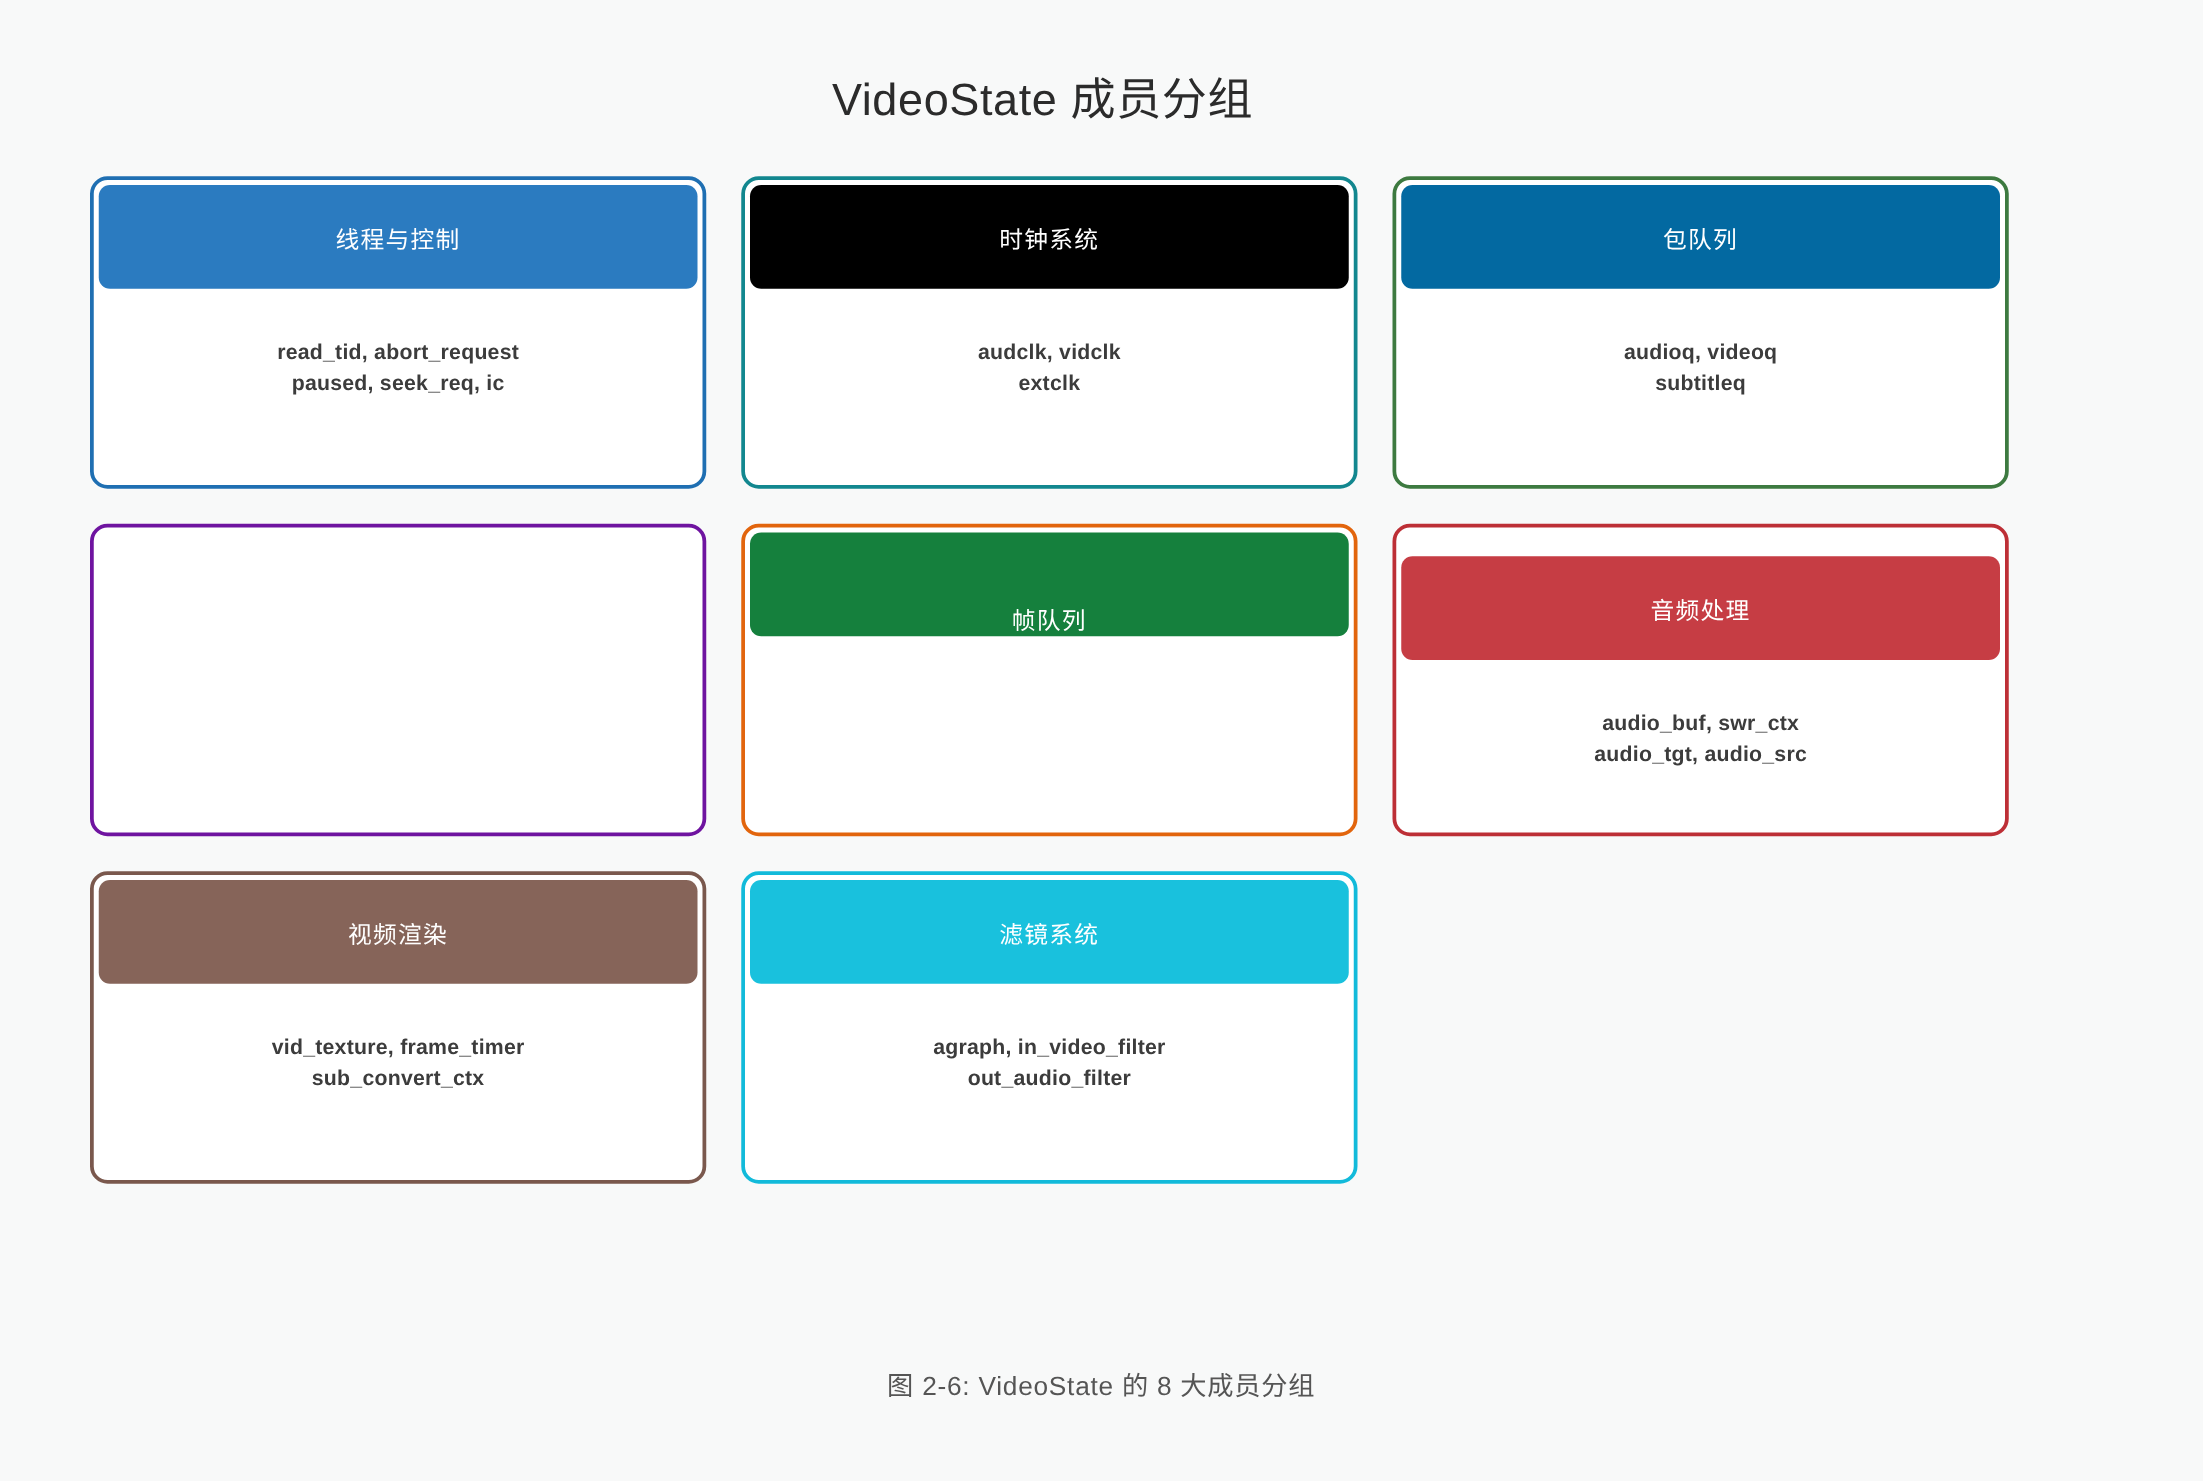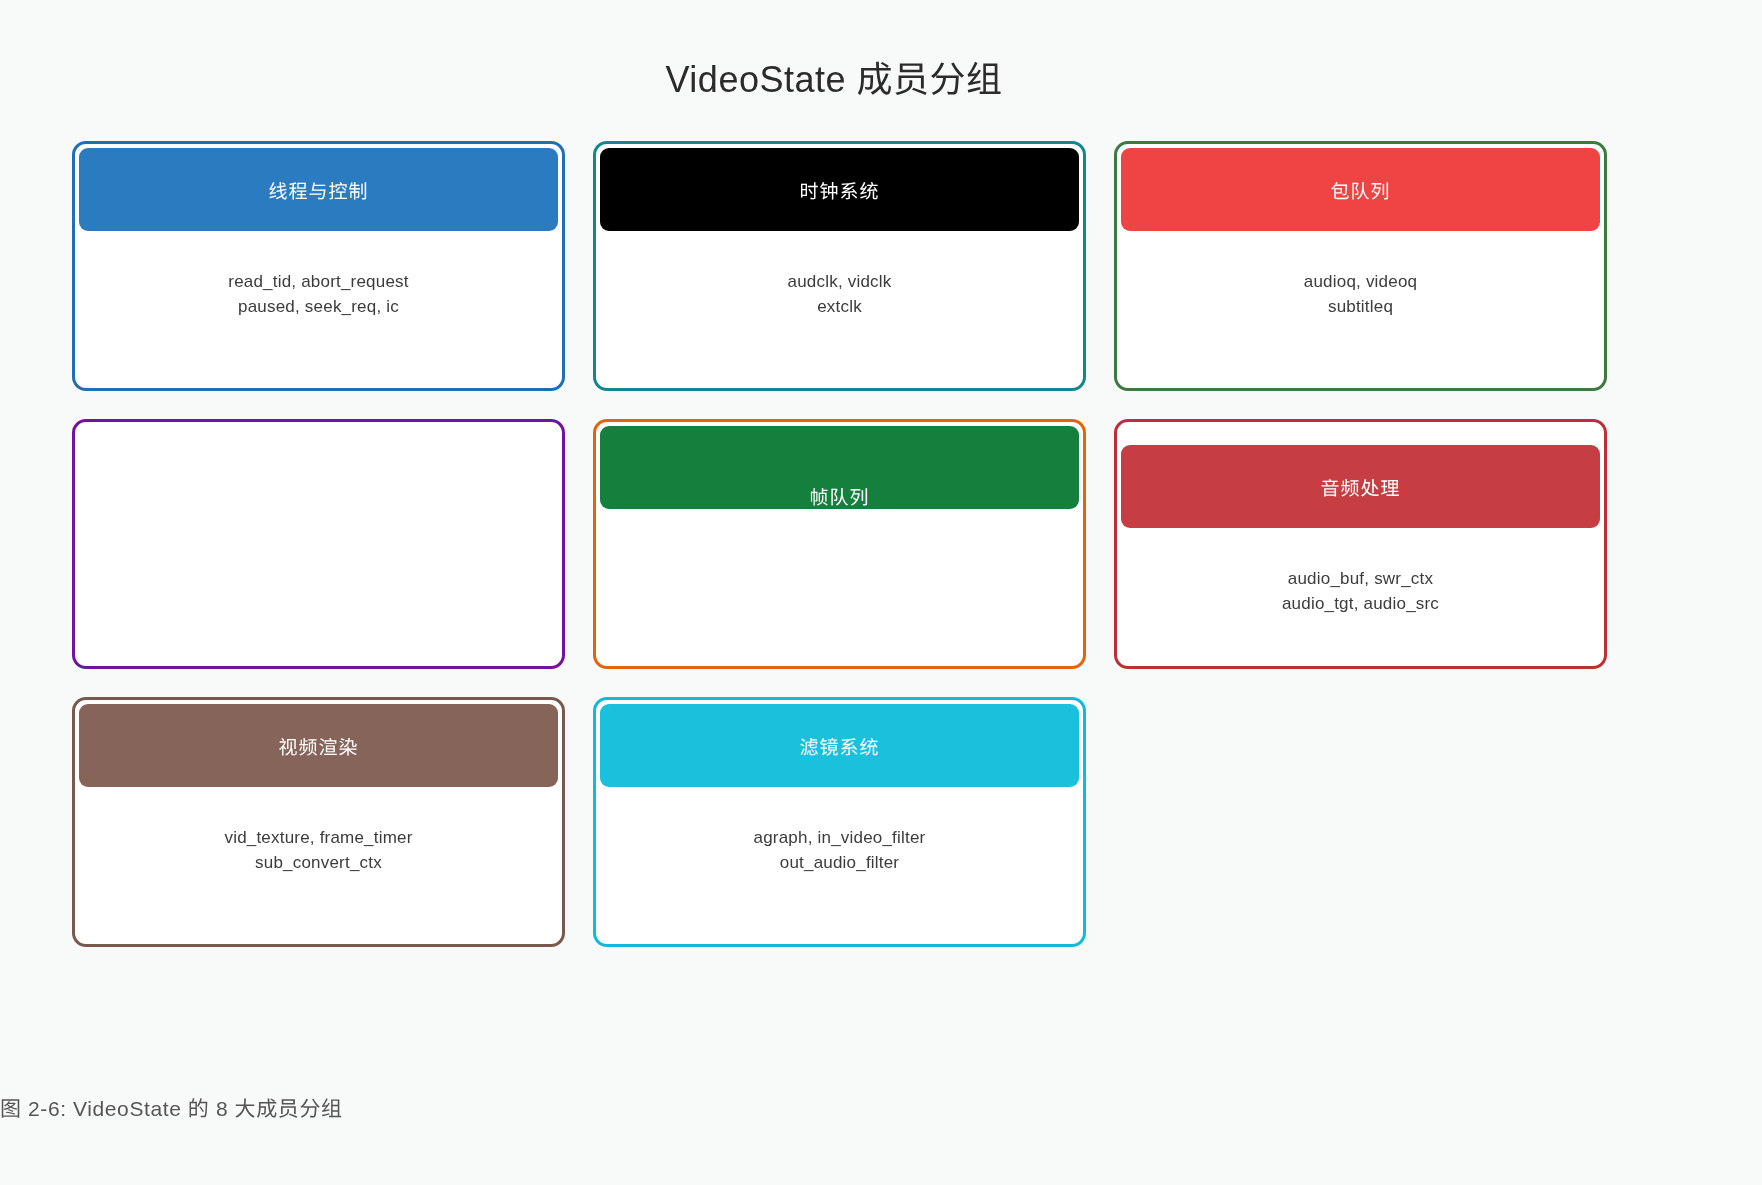--- a/index.html
+++ b/index.html
@@ -77,39 +77,40 @@
     white-space: nowrap;
   }
 
   .card-body {
     box-sizing: border-box;
     height: 149px;
     display: flex;
     align-items: flex-start;
     justify-content: center;
     padding-top: 39px;
+    font-weight: bold;
   }
 
   .card-members {
     margin: 0;
     text-align: center;
     font-size: 17px;
     line-height: 1.45;
     color: #3c3c3c;
     white-space: pre-line;
     letter-spacing: 0.2px;
   }
 
   
   #figure-caption {
     position: absolute;
     top: 1092px;
     left: 0;
     width: 1762px;
-    text-align: left;
+    text-align: center;
     font-size: 21px;
     color: #555555;
     letter-spacing: 0.6px;
     white-space: nowrap;
   }
 </style>
 </head>
 <body>
 
 <div id="figure-root">
@@ -129,21 +130,21 @@
       <div class="group-card" style="border-color: rgb(18, 135, 143);">
         <div class="card-header" style="background: #000000; color: rgb(255, 255, 255);">
           <span>时钟系统</span>
         </div>
         <div class="card-body">
           <p class="card-members">audclk, vidclk
 extclk</p>
         </div>
       </div>
       <div class="group-card" style="border-color: rgb(61, 122, 64);">
-        <div class="card-header" style="background: #ef4444; color: rgb(255, 255, 255);">
+        <div class="card-header" style="background: #0369a1; color: rgb(255, 255, 255);">
           <span>包队列</span>
         </div>
         <div class="card-body">
           <p class="card-members">audioq, videoq
 subtitleq</p>
         </div>
       </div>
       <div class="group-card" style="border-color: rgb(111, 20, 160);">
       </div>
       <div class="group-card" style="border-color: rgb(226, 101, 13);">

